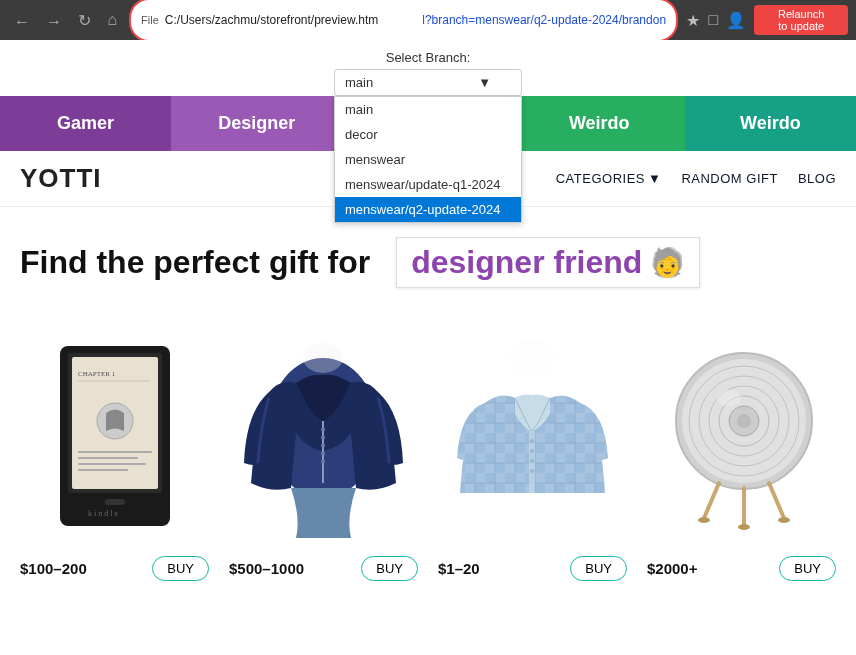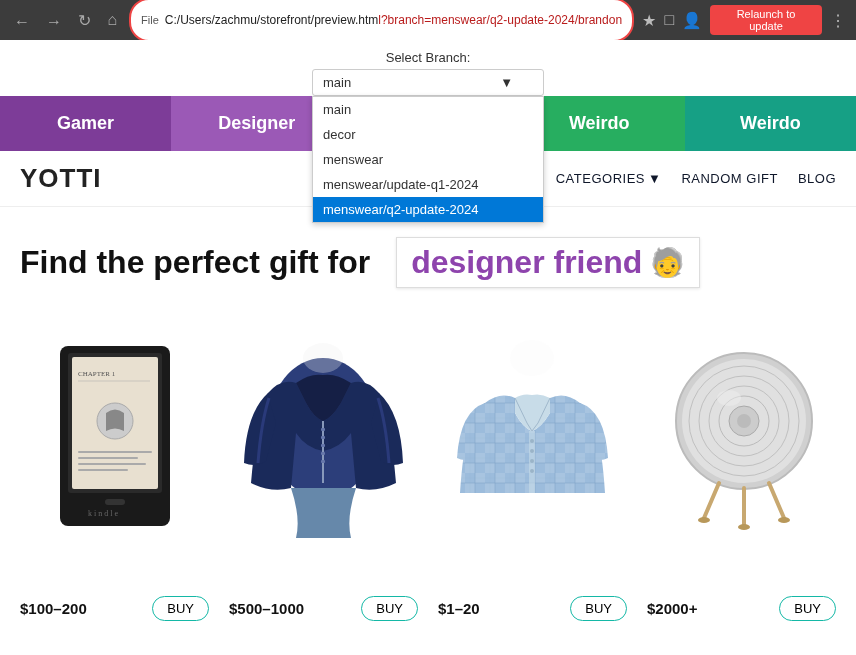--- a/index.html
+++ b/index.html
@@ -43,21 +43,21 @@
       padding: 0;
     }
     .select-branch-label {
       text-align: center;
       font-size: 13px;
       color: #333;
       padding: 10px 0 4px;
     }
     .branch-select-wrapper {
       position: relative;
-      width: 232px;
+      width: 188px;
       margin: 0 auto;
     }
     .branch-select-display {
       width: 100%;
       border: 1px solid #ccc;
       border-radius: 3px;
       padding: 5px 30px 5px 10px;
       font-size: 13px;
       color: #333;
       background: #fff;
@@ -167,21 +167,20 @@
       display: grid;
       grid-template-columns: repeat(4, 1fr);
       gap: 0;
       padding: 10px 10px 0;
     }
     .product-card {
       display: flex;
       flex-direction: column;
       align-items: center;
       padding: 10px;
-      gap: 40px;
     }
     .product-image-area {
       width: 100%;
       height: 220px;
       display: flex;
       align-items: center;
       justify-content: center;
       overflow: hidden;
     }
 
@@ -212,21 +211,21 @@
 <body>
 
 <div class="browser-chrome">
   <button class="browser-nav-btn">←</button>
   <button class="browser-nav-btn">→</button>
   <button class="browser-nav-btn">↻</button>
   <button class="browser-nav-btn">⌂</button>
   <div class="address-bar-container">
     <span class="address-bar-icon">File</span>
     <span class="address-bar-text">
-      C:/Users/zachmu/storefront/preview.htm<span style="color:#b91c1c;">l?branch=menswear/q2-update-2024/brandon</span>
+      C:/Users/zachmu/storefront/preview.htm<span style="color:#1d4ed8;margin-left:44px;">l?branch=menswear/q2-update-2024/brandon</span>
     </span>
   </div>
   <button class="browser-action-btn">★</button>
   <button class="browser-action-btn">□</button>
   <button class="browser-action-btn">👤</button>
   <button class="browser-action-btn" style="background:#ef4444;color:#fff;border-radius:4px;padding:3px 24px;font-size:11px;border:none;">Relaunch to update</button>
   <button class="browser-action-btn">⋮</button>
 </div>
 
 <div class="select-branch-container">

